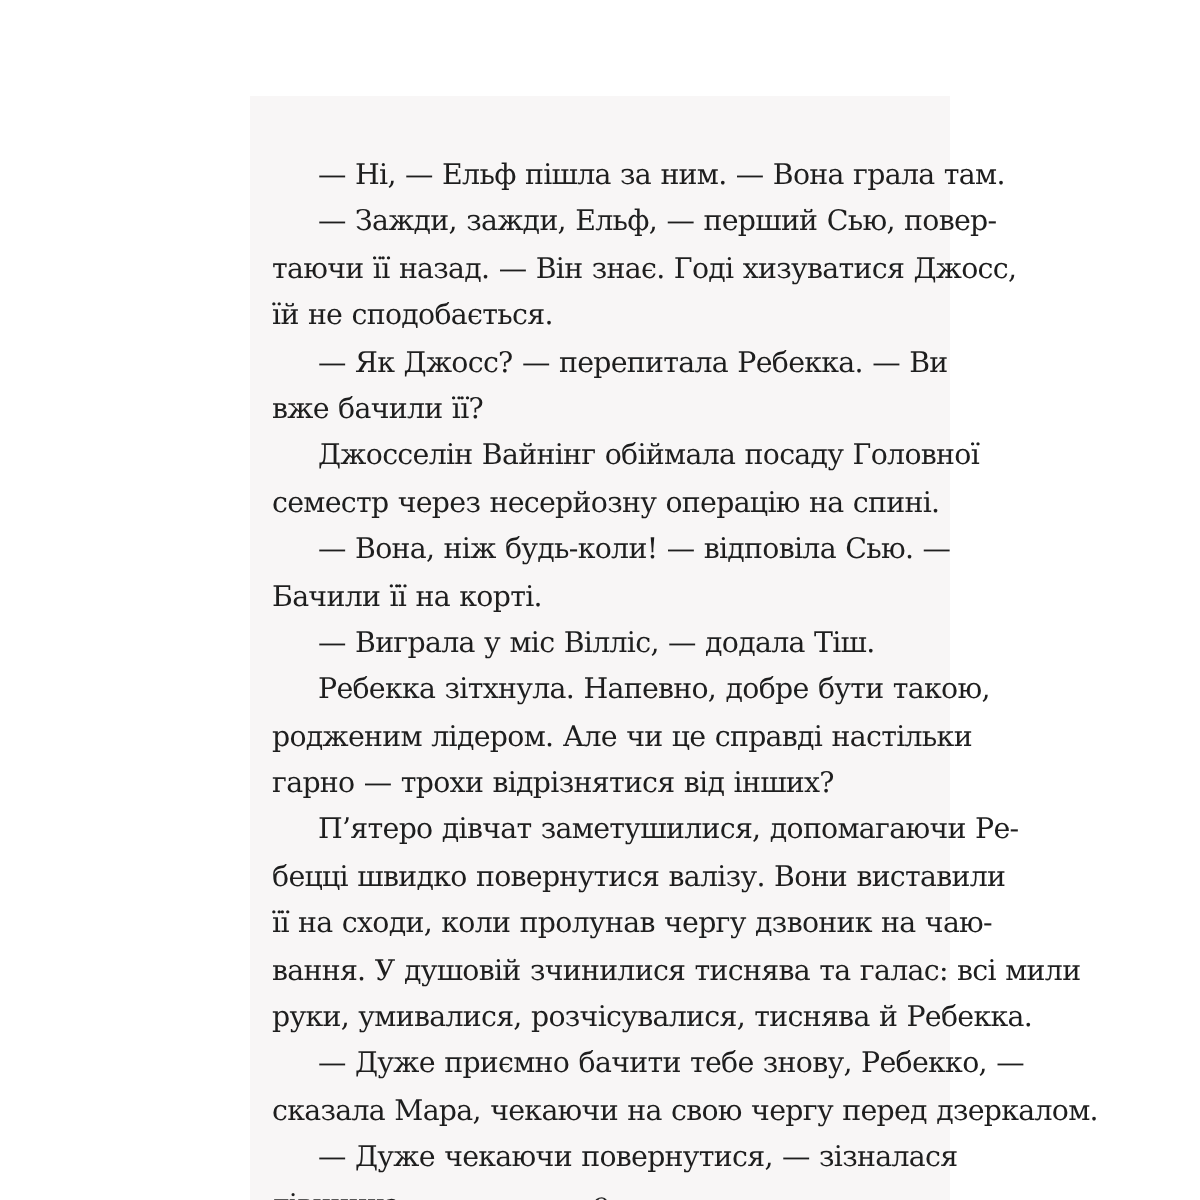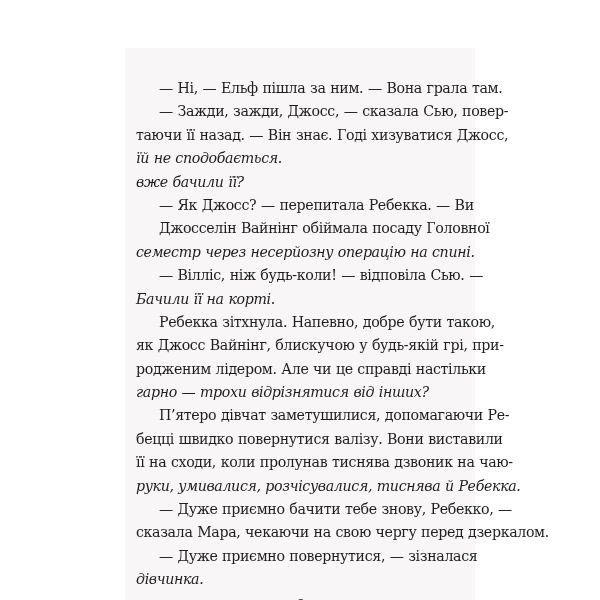--- a/index.html
+++ b/index.html
@@ -36,21 +36,20 @@
     }
     .line {
       display: block;
       height: 23.4px;
       white-space: nowrap;
       text-align: justify;
       text-align-last: justify;
     }
     .line.last {
       text-align-last: left;
-      font-style: italic;
     }
     .line.indent {
       padding-left: 23px;
     }
     .page-number {
       position: absolute;
       left: 0;
       width: 350px;
       top: 549px;
       text-align: center;
@@ -59,36 +58,37 @@
       font-size: 14px;
       color: #2a2a2a;
     }
   </style>
 </head>
 <body>
 
 <div class="page">
   <div class="text">
     <span class="line indent">— Ні, — Ельф пішла за ним. — Вона грала там.</span>
-    <span class="line indent">— Зажди, зажди, Джосс, — сказала Сью, повер-</span>
+    <span class="line indent">— Зажди, зажди, Ельф, — перший Сью, повер-</span>
     <span class="line">таючи її назад. — Він знає. Годі хизуватися Джосс,</span>
     <span class="line last">їй не сподобається.</span>
+    <span class="line indent">— Як Джосс? — перепитала Ребекка. — Ви</span>
     <span class="line last">вже бачили її?</span>
-    <span class="line indent">— Як Джосс? — перепитала Ребекка. — Ви</span>
     <span class="line indent">Джосселін Вайнінг обіймала посаду Головної</span>
     <span class="line last">семестр через несерйозну операцію на спині.</span>
-    <span class="line indent">— Вілліс, ніж будь-коли! — відповіла Сью. —</span>
+    <span class="line indent">— Вона, ніж будь-коли! — відповіла Сью. —</span>
     <span class="line last">Бачили її на корті.</span>
+    <span class="line indent last">— Виграла у міс Вілліс, — додала Тіш.</span>
     <span class="line indent">Ребекка зітхнула. Напевно, добре бути такою,</span>
-    <span class="line">як Джосс Вайнінг, блискучою у будь-якій грі, при-</span>
     <span class="line">родженим лідером. Але чи це справді настільки</span>
     <span class="line last">гарно — трохи відрізнятися від інших?</span>
     <span class="line indent">П’ятеро дівчат заметушилися, допомагаючи Ре-</span>
     <span class="line">бецці швидко повернутися валізу. Вони виставили</span>
-    <span class="line">її на сходи, коли пролунав тиснява дзвоник на чаю-</span>
+    <span class="line">її на сходи, коли пролунав чергу дзвоник на чаю-</span>
+    <span class="line">вання. У душовій зчинилися тиснява та галас: всі мили</span>
     <span class="line last">руки, умивалися, розчісувалися, тиснява й Ребекка.</span>
     <span class="line indent">— Дуже приємно бачити тебе знову, Ребекко, —</span>
     <span class="line">сказала Мара, чекаючи на свою чергу перед дзеркалом.</span>
-    <span class="line indent">— Дуже приємно повернутися, — зізналася</span>
+    <span class="line indent">— Дуже чекаючи повернутися, — зізналася</span>
     <span class="line last">дівчинка.</span>
   </div>
   <div class="page-number">9</div>
 </div>
 
 </body></html>

